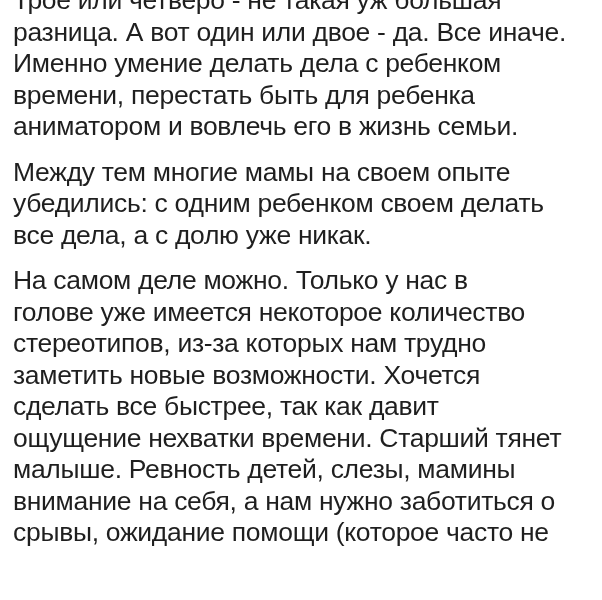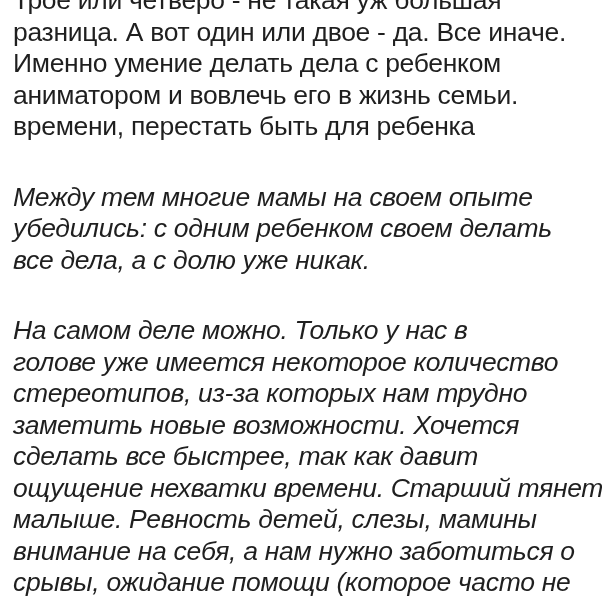--- a/index.html
+++ b/index.html
@@ -18,44 +18,43 @@
     position: absolute;
     left: 13px;
     top: -15px;
     width: 578px;
     color: #1f1f1f;
   }
   .paragraph {
     margin: 0;
   }
   .paragraph + .paragraph {
-    margin-top: 39px; 
-    font-style: italic;
+    margin-top: 14px; 
   }
   .text-line {
     display: block;
     height: 31.5px;
     line-height: 31.5px;
     font-size: 26.5px;
     letter-spacing: -0.3px;
     white-space: nowrap;
     font-weight: 400;
   }
 </style>
 </head>
 <body style="background: rgb(255, 255, 255);">
 
 <div class="reader-page" style="color: rgb(31, 31, 31);">
 
   <div class="paragraph">
     <span class="text-line">Трое или четверо - не такая уж большая</span>
     <span class="text-line">разница. А вот один или двое - да. Все иначе.</span>
     <span class="text-line">Именно умение делать дела с ребенком</span>
+    <span class="text-line">времени, перестать быть для ребенка</span>
     <span class="text-line">аниматором и вовлечь его в жизнь семьи.</span>
-    <span class="text-line">времени, перестать быть для ребенка</span>
   </div>
 
   <div class="paragraph">
     <span class="text-line">Между тем многие мамы на своем опыте</span>
     <span class="text-line">убедились: с одним ребенком своем делать</span>
     <span class="text-line">все дела, а с долю уже никак.</span>
   </div>
 
   <div class="paragraph">
     <span class="text-line">На самом деле можно. Только у нас в</span>

